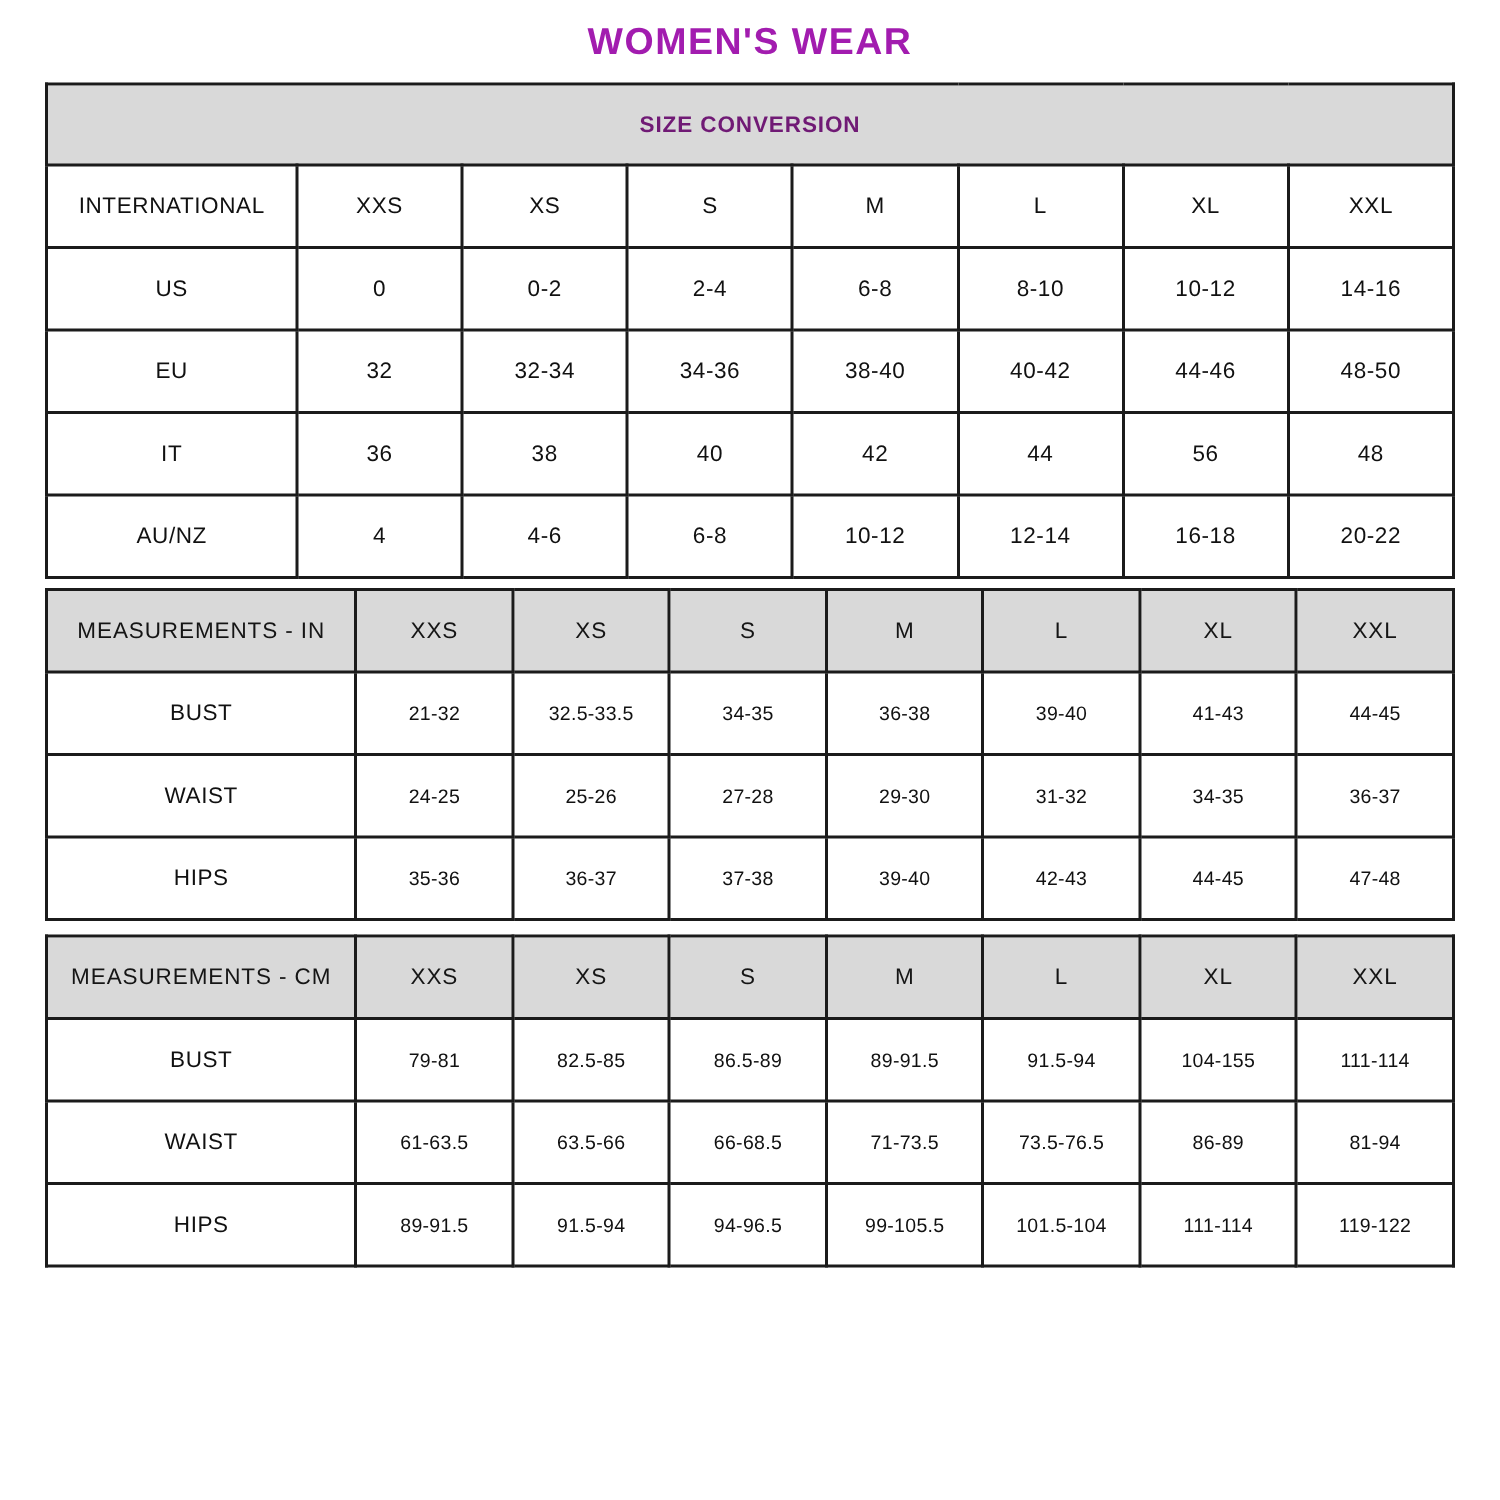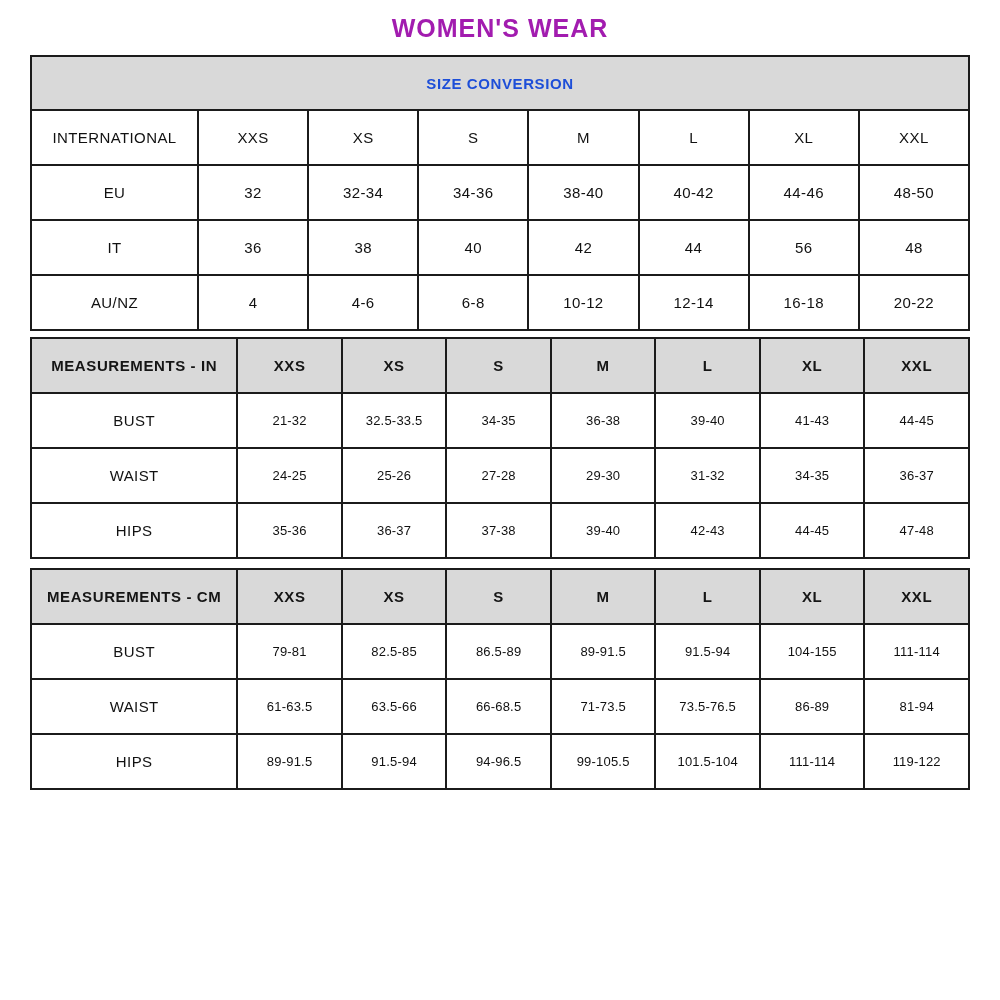--- a/index.html
+++ b/index.html
@@ -38,27 +38,27 @@
     overflow: hidden;
     white-space: nowrap;
   }
   
   .band th {
     background: #d9d9d9;
     height: 52px;
     font-size: 15px;
     font-weight: 700;
     letter-spacing: 0.6px;
-    color: #1d4ed8;
+    color: #701a75;
   }
   .ghead th {
     background: #d9d9d9;
     height: 53px;
     font-size: 15px;
-    font-weight: 700;
+    font-weight: 400;
     letter-spacing: 0.6px;
     color: #151515;
     margin-top: 21px;
   }
   
   .t1 .colrow td { height: 53px; font-size: 15px; letter-spacing: 0.4px; }
   .t1 tbody td   { height: 53px; font-size: 15px; letter-spacing: 0.4px; }
   
   .t2 tbody td, .t3 tbody td { height: 53px; margin-top: 36px; }
   .lbl { font-size: 15px; letter-spacing: 0.4px; }
@@ -94,20 +94,30 @@
         <td>INTERNATIONAL</td>
         <td>XXS</td>
         <td>XS</td>
         <td>S</td>
         <td>M</td>
         <td>L</td>
         <td>XL</td>
         <td>XXL</td>
       </tr>
       <tr>
+        <td>US</td>
+        <td>0</td>
+        <td>0-2</td>
+        <td>2-4</td>
+        <td>6-8</td>
+        <td>8-10</td>
+        <td>10-12</td>
+        <td>14-16</td>
+      </tr>
+      <tr>
         <td>EU</td>
         <td>32</td>
         <td>32-34</td>
         <td>34-36</td>
         <td>38-40</td>
         <td>40-42</td>
         <td>44-46</td>
         <td>48-50</td>
       </tr>
       <tr>

